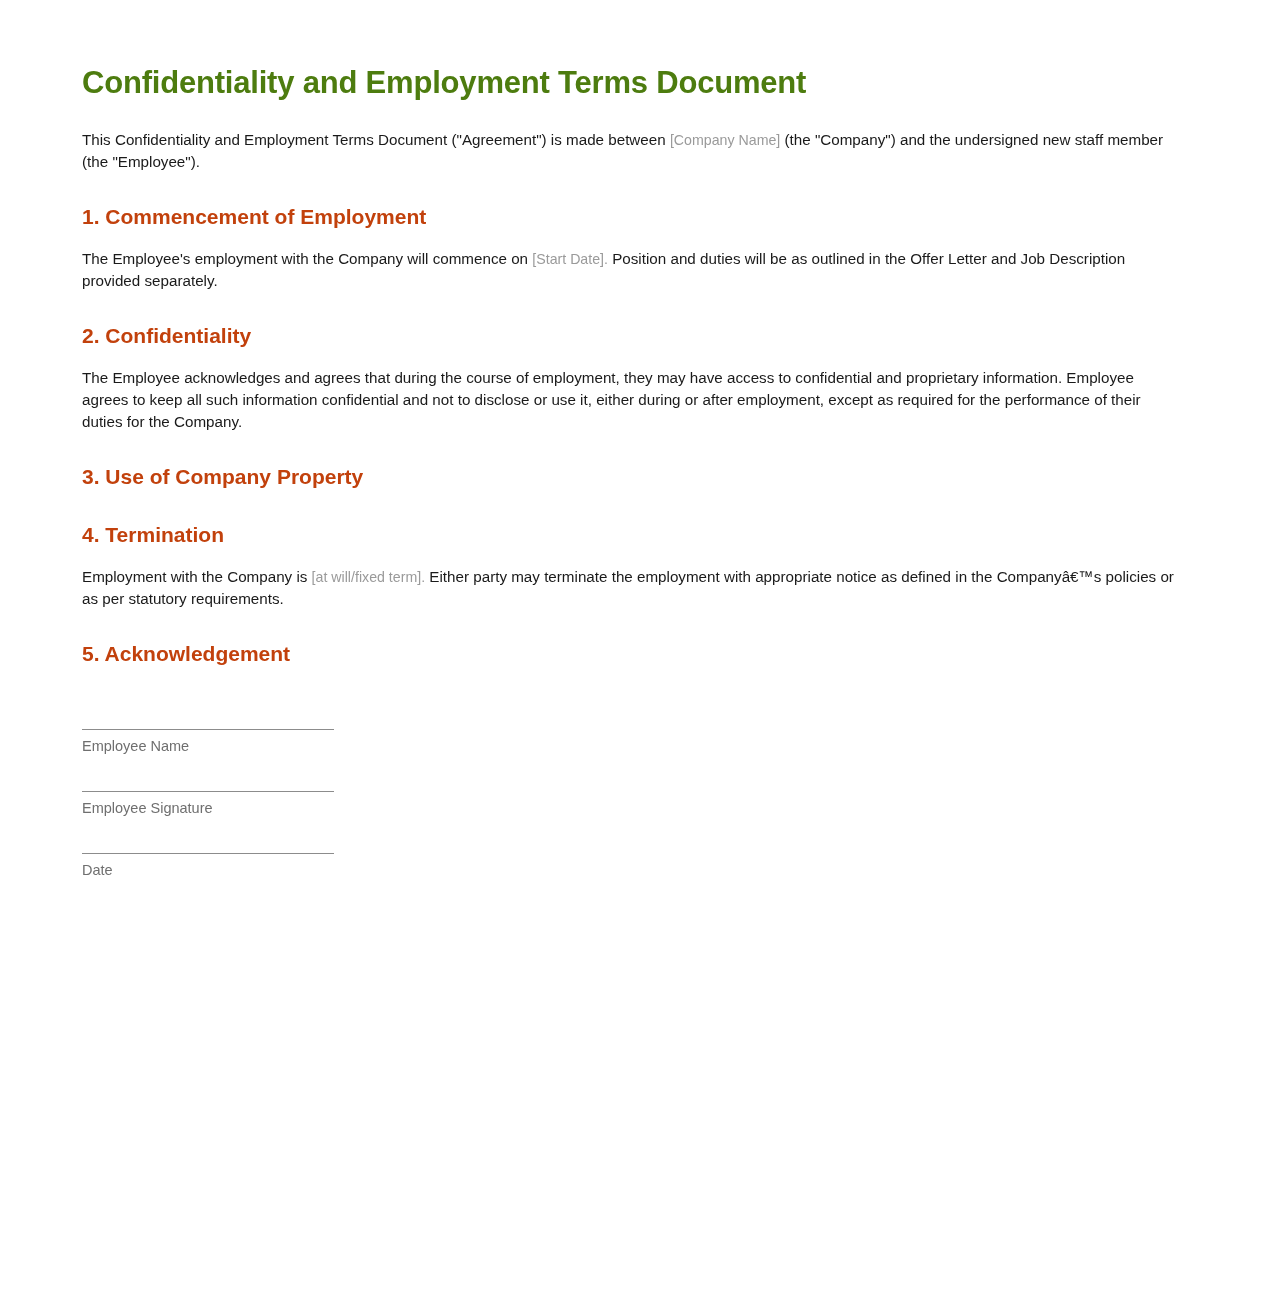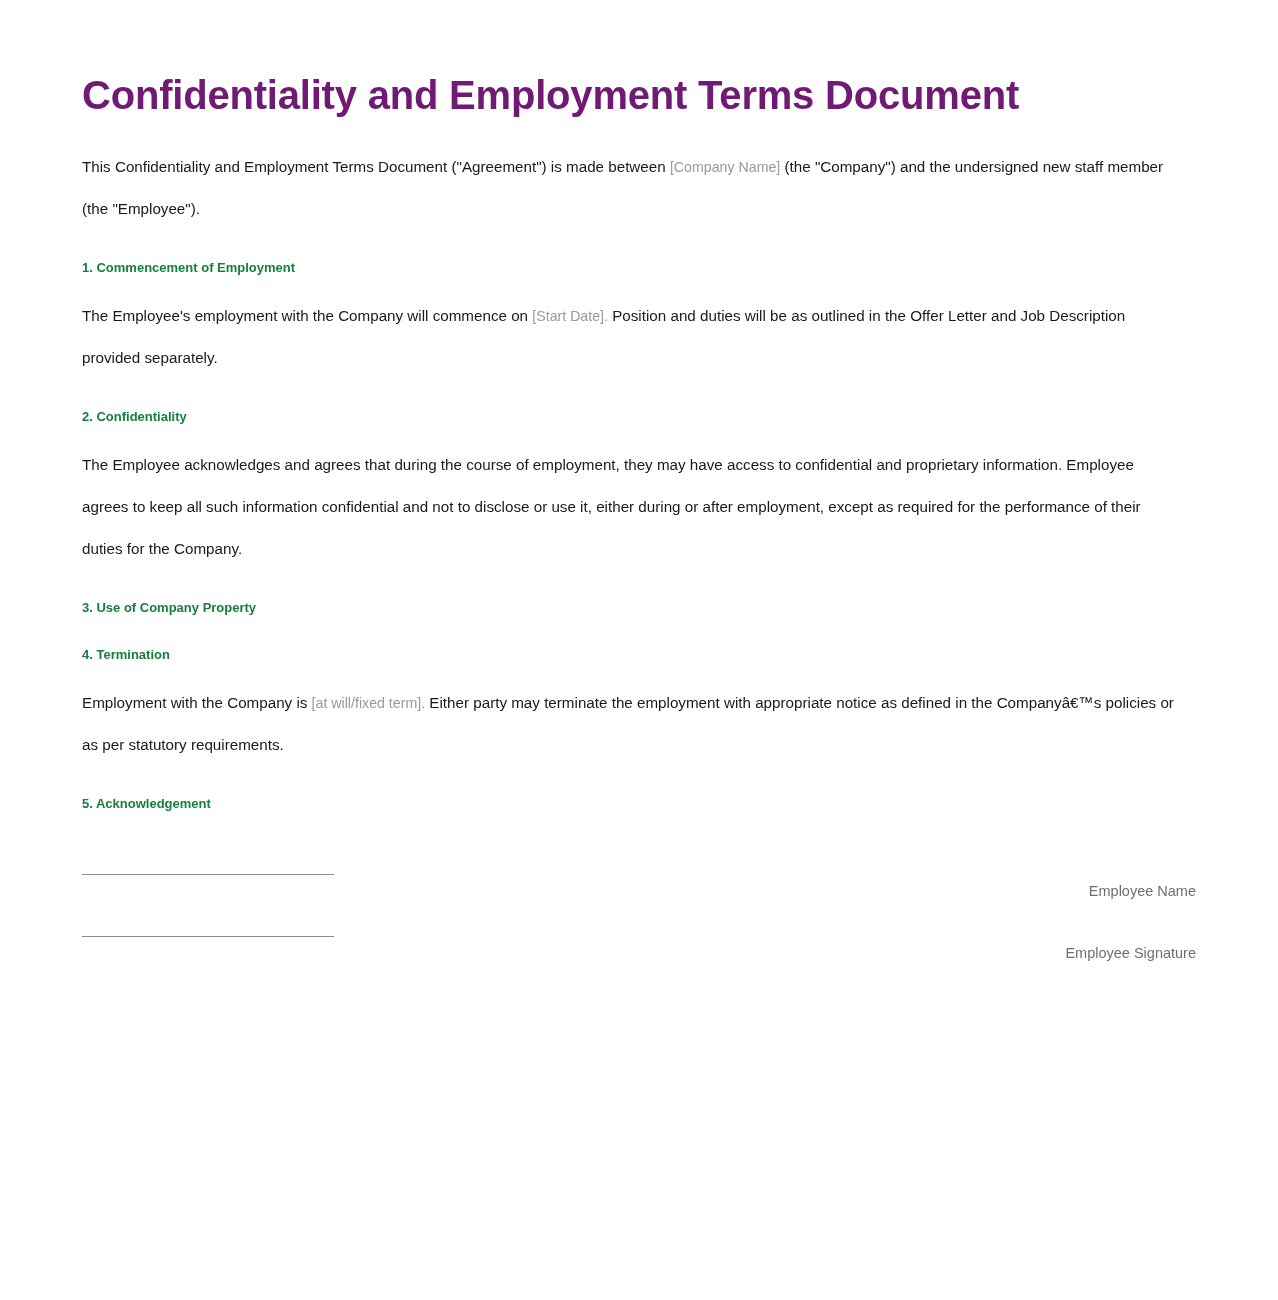--- a/index.html
+++ b/index.html
@@ -16,40 +16,40 @@
     -webkit-font-smoothing: antialiased;
   }
   .page {
     box-sizing: border-box;
     width: 1278px;
     min-height: 1300px;
     padding: 44px 82px 40px 82px;
     background: #ffffff;
   }
   .doc-title {
-    font-size: 40px;
+    font-size: 31px;
     line-height: 1.25;
     font-weight: bold;
     letter-spacing: -0.2px;
-    margin: 26px 0 26px 0;
-    color: #701a75;
+    margin: 20px 0 26px 0;
+    color: #4d7c0f;
   }
   p.body-text {
     font-size: 15.2px;
-    line-height: 42px;
+    line-height: 22px;
     margin: 0 0 26px 0;
     color: #1a1a1a;
     max-width: 1100px;
   }
   h2.section-heading {
-    font-size: 13px;
+    font-size: 21px;
     line-height: 1.3;
     font-weight: bold;
     margin: 30px 0 18px 0;
-    color: #15803d;
+    color: #c2410c;
   }
   .placeholder {
     color: #9a9a9a;
     font-size: 14.2px;
   }
   .sig-block {
     margin-top: 62px;
   }
   .sig-item {
     margin-bottom: 35px;
@@ -57,21 +57,20 @@
   .sig-rule {
     width: 252px;
     height: 0;
     border-top: 1px solid #8c8c8c;
     margin: 0 0 6px 0;
   }
   .sig-label {
     font-size: 14.5px;
     line-height: 20px;
     color: #6f6f6f;
-    text-align: right;
   }
   .spacer-bottom {
     height: 230px;
   }
 </style>
 </head>
 <body>
 
 <div class="page">
 
@@ -113,18 +112,22 @@
     <div class="sig-item">
       <div class="sig-rule"></div>
       <div class="sig-label">Employee Name</div>
     </div>
 
     <div class="sig-item">
       <div class="sig-rule"></div>
       <div class="sig-label">Employee Signature</div>
     </div>
 
+    <div class="sig-item">
+      <div class="sig-rule"></div>
+      <div class="sig-label">Date</div>
+    </div>
 
   </div>
 
   <div class="spacer-bottom"></div>
 
 </div>
 
 </body></html>

